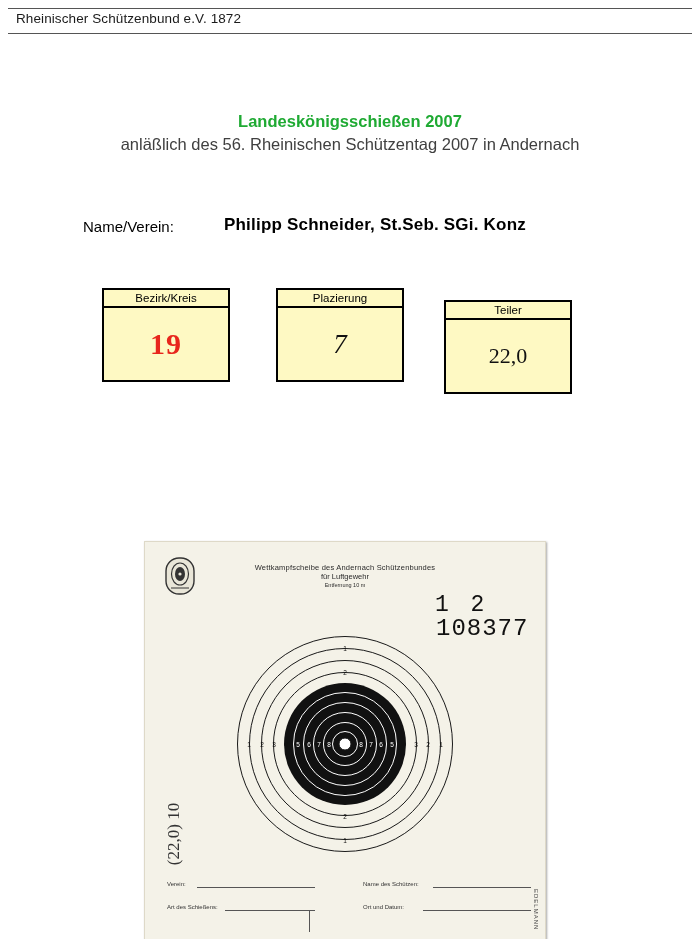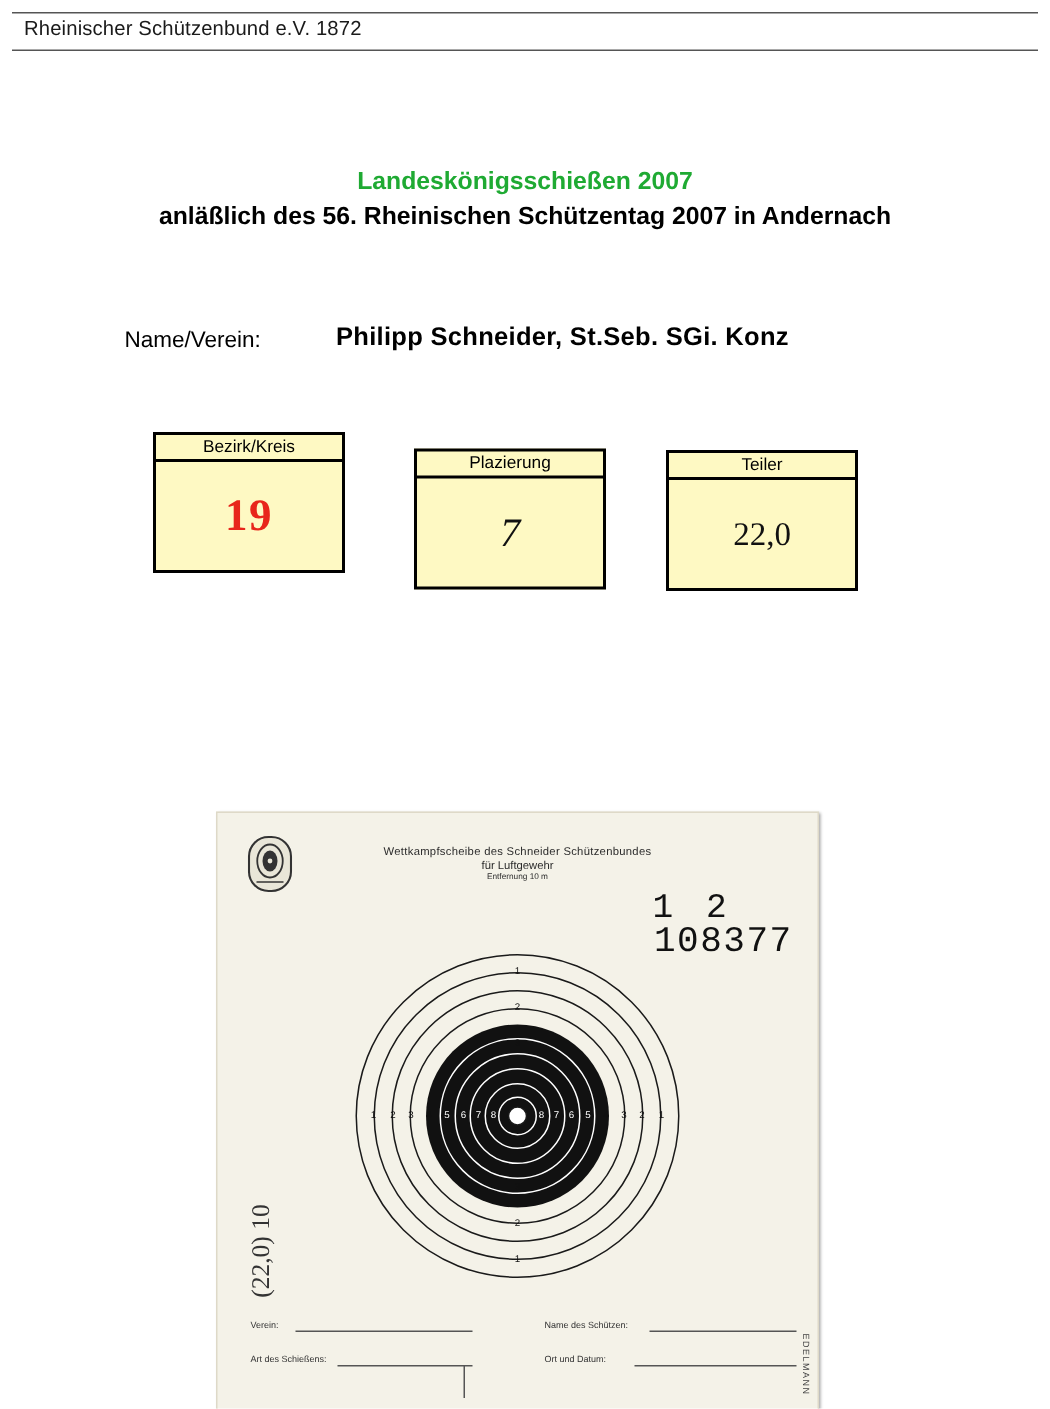--- a/index.html
+++ b/index.html
@@ -53,22 +53,22 @@
     font-size: 16.5px;
     font-weight: bold;
     color: #1faa33;
   }
   .title-sub {
     position: absolute;
     left: 0; top: 135px;
     width: 700px;
     text-align: center;
     font-size: 16.5px;
-    font-weight: bold;
-    color: #000000;
+    font-weight: normal;
+    color: #404040;
   }
   
   .name-label {
     position: absolute;
     left: 83px; top: 218px;
     font-size: 15px;
     font-weight: normal;
     color: #000;
   }
   .name-value {
@@ -125,21 +125,21 @@
     font-size: 27px;
     color: #111;
     font-style: italic;
   }
   .hand-dark-small {
     font-family: "Liberation Serif", serif;
     font-size: 22px;
     color: #111;
   }
   #box-bezirk { left: 102px; top: 288px; width: 124px; height: 90px; }
-  #box-plazierung { left: 276px; top: 299px; width: 124px; height: 90px; }
+  #box-plazierung { left: 276px; top: 288px; width: 124px; height: 90px; }
   #box-teiler { left: 444px; top: 288px; width: 124px; height: 90px; margin-top: 12px; }
 
   
   .target-card {
     position: absolute;
     left: 144px; top: 541px;
     width: 400px;
     height: 398px;
     background: #f4f2e8;
     box-shadow: 1px 1px 2px rgba(0,0,0,0.35);
@@ -300,21 +300,21 @@
   <div class="target-card">
 
     <svg class="emblem" viewBox="0 0 30 38">
       <rect x="1" y="1" width="28" height="36" rx="13" fill="#e9e6d8" stroke="#333" stroke-width="1.4"></rect>
       <ellipse cx="15" cy="17" rx="8.5" ry="11" fill="none" stroke="#333" stroke-width="1.2"></ellipse>
       <ellipse cx="15" cy="17" rx="5" ry="7" fill="#333"></ellipse>
       <circle cx="15" cy="17" r="1.6" fill="#e9e6d8"></circle>
       <path d="M6 31 h18" stroke="#333" stroke-width="1"></path>
     </svg>
 
-    <div class="card-title">Wettkampfscheibe des Schneider Schützenbundes</div>
+    <div class="card-title">Wettkampfscheibe des Andernach Schützenbundes</div>
     <div class="card-title2">für Luftgewehr</div>
     <div class="card-title3">Entfernung 10 m</div>
 
     <div class="stamp-num1">1 2</div>
     <div class="stamp-num2">108377</div>
 
     <div class="side-note">(22,0) 10</div>
 
     <div class="rings">
 

